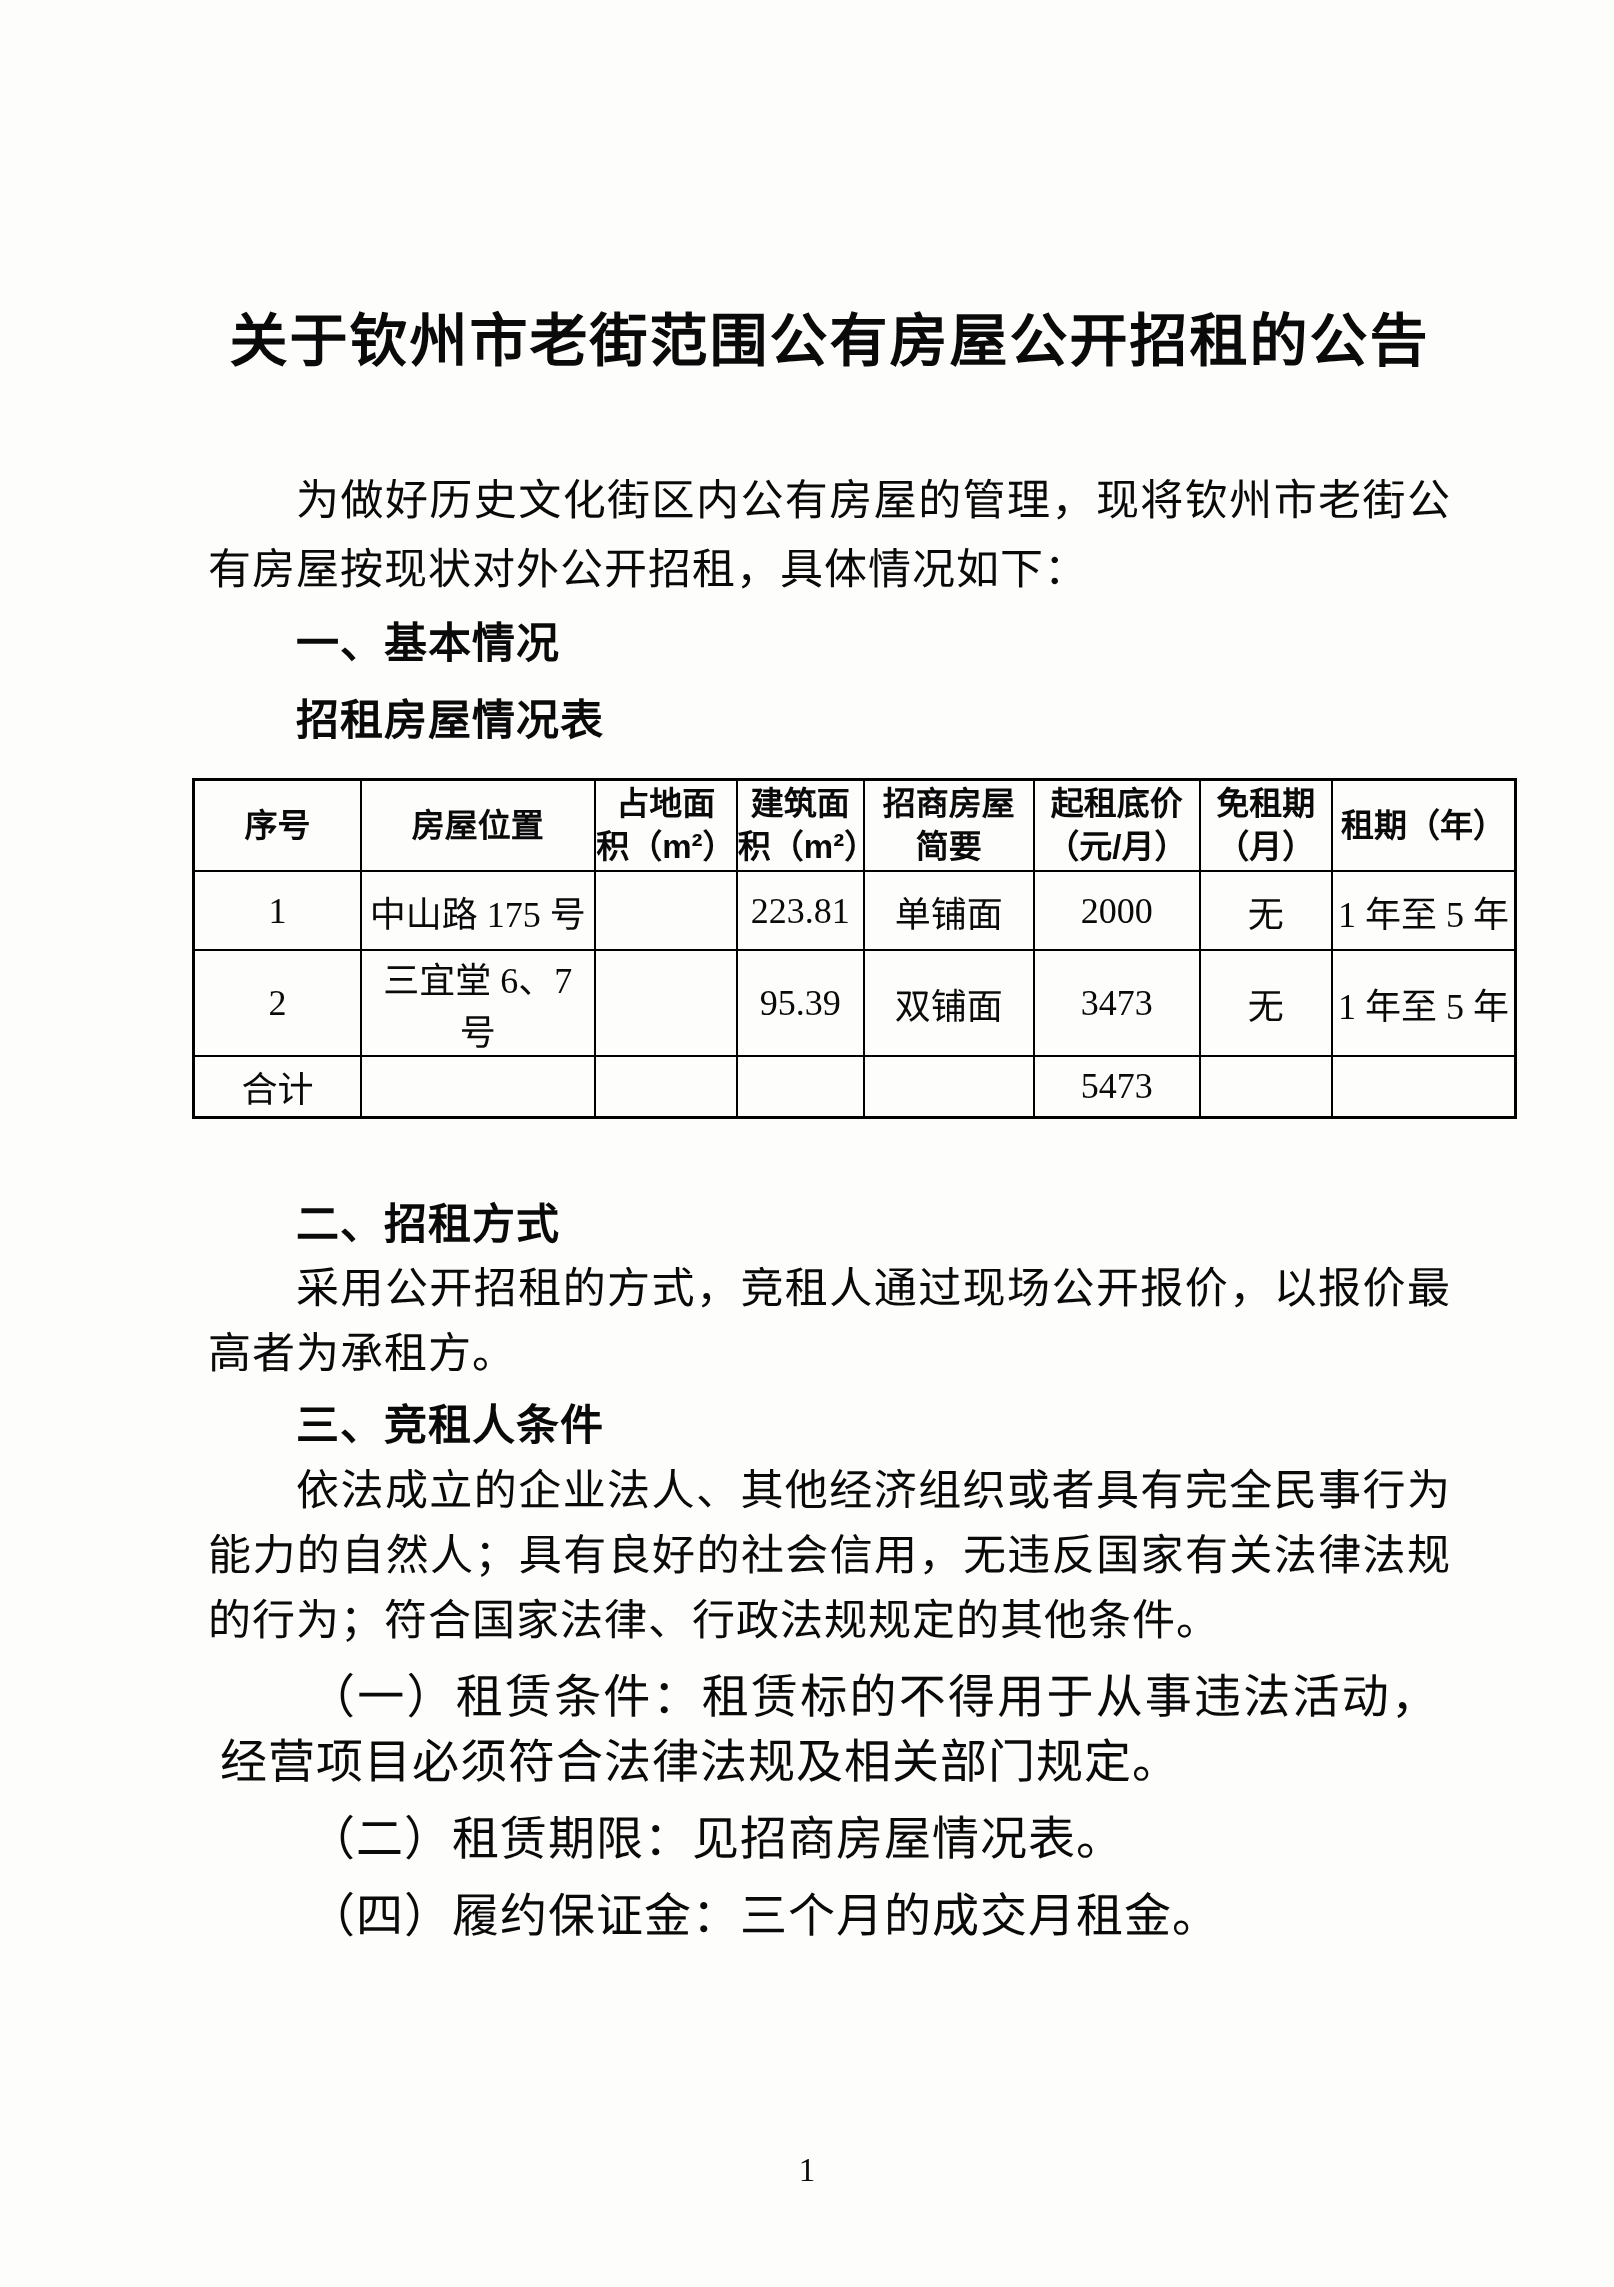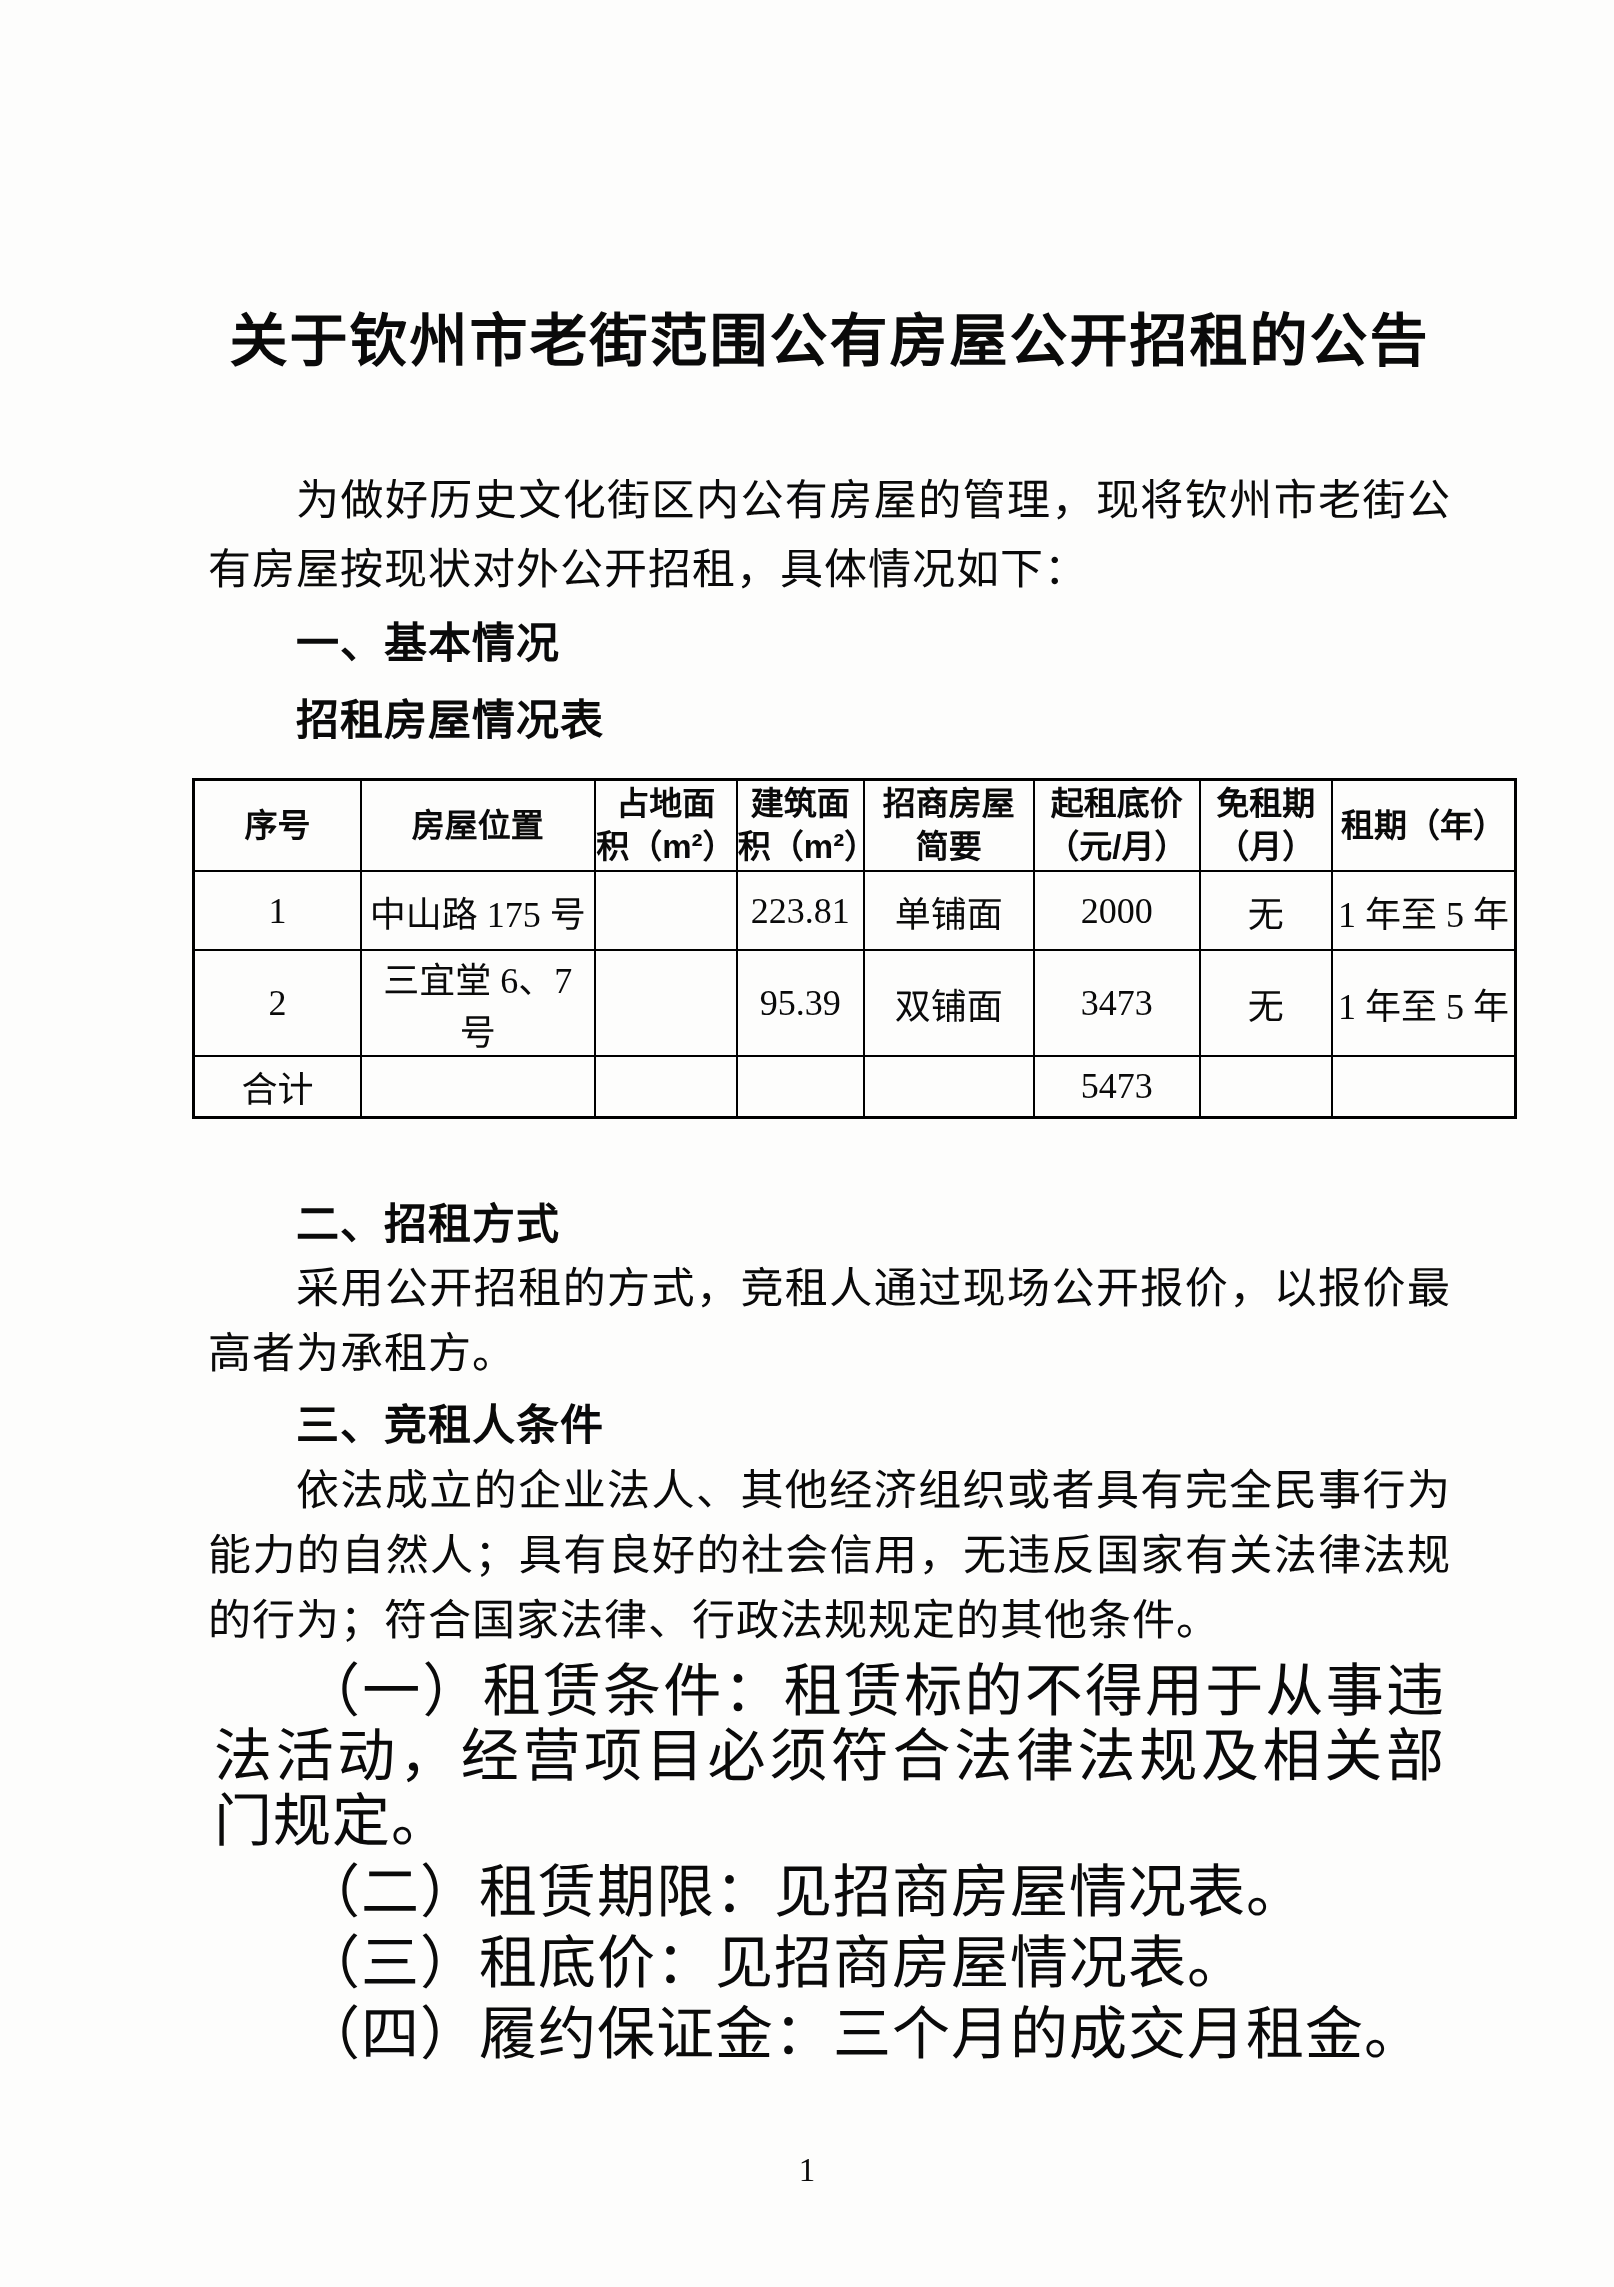--- a/index.html
+++ b/index.html
@@ -53,22 +53,22 @@
     letter-spacing: 1px;
     font-family: Liberation Sans, sans-serif;
   }
   .h-basic     { margin-top: 15.7px; }
   .h-tabletit  { margin-top: 31px; }
   .h-method    { margin-top: 82px; }
   .h-cond      { margin-top: 15.7px; }
   .h-notes     { margin-top: 17.6px; }
   .body-para   { margin-top: 9.8px; }
   .item-para {
-    margin: 6px;
-    font-size: 58px;
+    margin: 12px;
+    font-size: 47px;
     line-height: 65px;
     letter-spacing: 1px;
     text-indent: 88px;
     text-align: justify;
   }
   .sec-para {
     line-height: 65px;
   }
   
   .rent-table {
@@ -187,20 +187,19 @@
     </table>
 
     <p class="sec-heading h-method">二、招租方式</p>
     <p class="para sec-para body-para">采用公开招租的方式，竞租人通过现场公开报价，以报价最高者为承租方。</p>
 
     <p class="sec-heading h-cond">三、竞租人条件</p>
     <p class="para sec-para body-para">依法成立的企业法人、其他经济组织或者具有完全民事行为能力的自然人；具有良好的社会信用，无违反国家有关法律法规的行为；符合国家法律、行政法规规定的其他条件。</p>
 
     <p class="item-para body-para">（一）租赁条件：租赁标的不得用于从事违法活动，经营项目必须符合法律法规及相关部门规定。</p>
     <p class="item-para">（二）租赁期限：见招商房屋情况表。</p>
-    <p class="item-para">（三）租底价：见招商房屋情况表。</p>
     <p class="item-para">（四）履约保证金：三个月的成交月租金。</p>
 
   </div>
 
   <div class="page-number">1</div>
 </div>
 
 
 </body></html>

